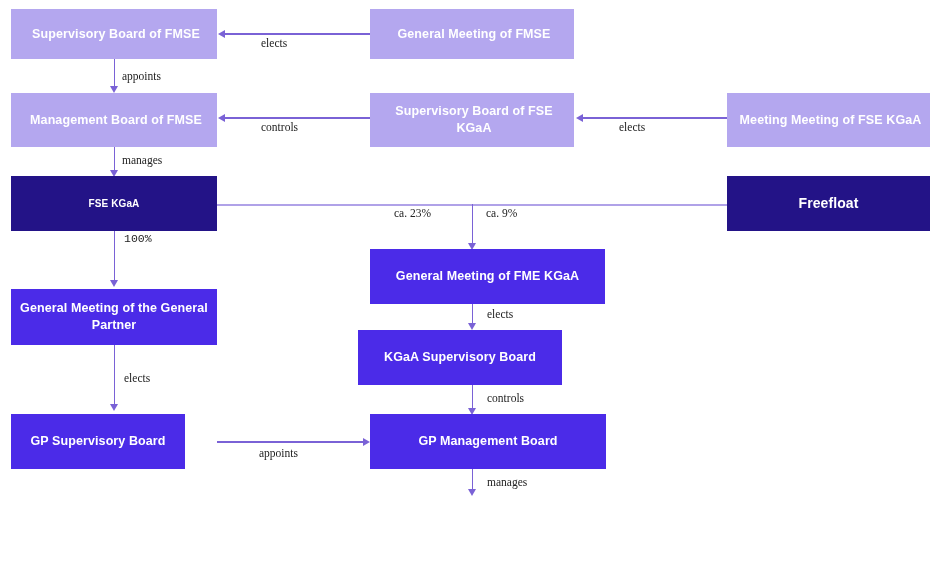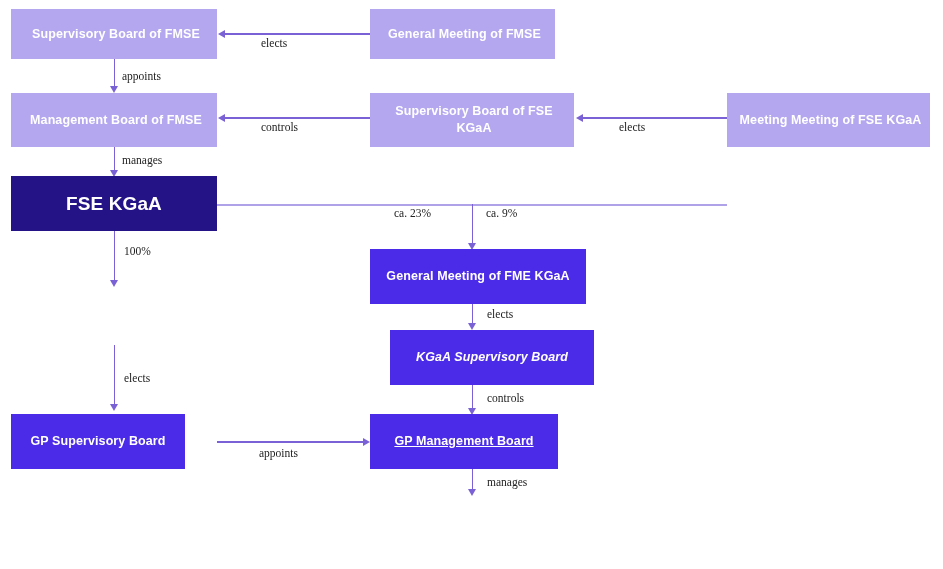--- a/index.html
+++ b/index.html
@@ -86,21 +86,21 @@
 </style>
 </head>
 <body>
 
 <div id="canvas">
 
   <div class="node node-light" style="left:11px; top:9px; width:206px; height:50px;">
     <span>Supervisory Board of FMSE</span>
   </div>
 
-  <div class="node node-light" style="left:370px; top:9px; width:185px; height:50px;">
+  <div class="node node-light" style="left:370px; top:9px; width:204px; height:50px;">
     <span>General Meeting of FMSE</span>
   </div>
 
   <div class="line-h" style="left:224px; top:33px; width:146px;"></div>
   <div class="arrow-left" style="left:218px; top:29.5px;"></div>
   <div class="edge-label" style="left:261px; top:37px;">elects</div>
 
   <div class="line-v" style="left:113.5px; top:59px; height:28px;"></div>
   <div class="arrow-down" style="left:109.7px; top:86px;"></div>
   <div class="edge-label" style="left:122px; top:70px;">appoints</div>
@@ -122,64 +122,70 @@
   <div class="edge-label" style="left:261px; top:121px;">controls</div>
 
   <div class="line-h" style="left:582px; top:117px; width:145px;"></div>
   <div class="arrow-left" style="left:576px; top:113.5px;"></div>
   <div class="edge-label" style="left:619px; top:121px;">elects</div>
 
   <div class="line-v" style="left:113.5px; top:147px; height:24px;"></div>
   <div class="arrow-down" style="left:109.7px; top:170px;"></div>
   <div class="edge-label" style="left:122px; top:154px;">manages</div>
 
-  <div class="node node-dark" style="left:11px; top:176px; width:206px; height:55px; font-size:19px;">
+  <div class="node node-dark" style="left:11px; top:176px; width:206px; height:55px; font-size:10px;">
     <span>FSE KGaA</span>
   </div>
 
+  <div class="node node-dark" style="left:727px; top:176px; width:203px; height:55px; font-size:14px;">
+    <span>Freefloat</span>
+  </div>
 
   <div class="line-h pale" style="left:217px; top:204px; width:255px;"></div>
   <div class="line-h pale" style="left:472px; top:204px; width:255px;"></div>
 
   <div class="line-v" style="left:471.5px; top:204px; height:40px;"></div>
   <div class="arrow-down" style="left:467.7px; top:243px;"></div>
 
   <div class="edge-label" style="left:394px; top:207px;">ca. 23%</div>
   <div class="edge-label" style="left:486px; top:207px;">ca. 9%</div>
 
   <div class="line-v" style="left:113.5px; top:231px; height:50px;"></div>
   <div class="arrow-down" style="left:109.7px; top:280px;"></div>
-  <div class="edge-label" style="left:124px; top:245px;">100%</div>
+  <div class="edge-label" style="left:124px; top:232px;font-family:Liberation Mono, monospace;">100%</div>
 
+  <div class="node node-mid" style="left:11px; top:289px; width:206px; height:56px;">
+    <span>General Meeting of the General Partner</span>
+  </div>
 
-  <div class="node node-mid" style="left:370px; top:249px; width:216px; height:55px;">
+  <div class="node node-mid" style="left:370px; top:249px; width:235px; height:55px;">
     <span>General Meeting of FME KGaA</span>
   </div>
 
   <div class="line-v" style="left:471.5px; top:304px; height:20px;"></div>
   <div class="arrow-down" style="left:467.7px; top:323px;"></div>
   <div class="edge-label" style="left:487px; top:308px;">elects</div>
 
   <div class="line-v" style="left:113.5px; top:345px; height:60px;"></div>
   <div class="arrow-down" style="left:109.7px; top:404px;"></div>
   <div class="edge-label" style="left:124px; top:372px;">elects</div>
 
-  <div class="node node-mid" style="left:390px; top:330px; width:204px; height:55px;font-style:italic;">
+  <div class="node node-mid" style="left:358px; top:330px; width:204px; height:55px;">
     <span>KGaA Supervisory Board</span>
   </div>
 
   <div class="line-v" style="left:471.5px; top:385px; height:24px;"></div>
   <div class="arrow-down" style="left:467.7px; top:408px;"></div>
   <div class="edge-label" style="left:487px; top:392px;">controls</div>
 
   <div class="node node-mid" style="left:11px; top:414px; width:174px; height:55px;">
     <span>GP Supervisory Board</span>
   </div>
 
-  <div class="node node-mid" style="left:370px; top:414px; width:188px; height:55px;text-decoration:underline;">
+  <div class="node node-mid" style="left:370px; top:414px; width:236px; height:55px;">
     <span>GP Management Board</span>
   </div>
 
   <div class="line-h" style="left:217px; top:441px; width:147px;"></div>
   <div class="arrow-right" style="left:363px; top:437.5px;"></div>
   <div class="edge-label" style="left:259px; top:447px;">appoints</div>
 
   <div class="line-v" style="left:471.5px; top:469px; height:21px;"></div>
   <div class="arrow-down" style="left:467.7px; top:489px;"></div>
   <div class="edge-label" style="left:487px; top:476px;">manages</div>

